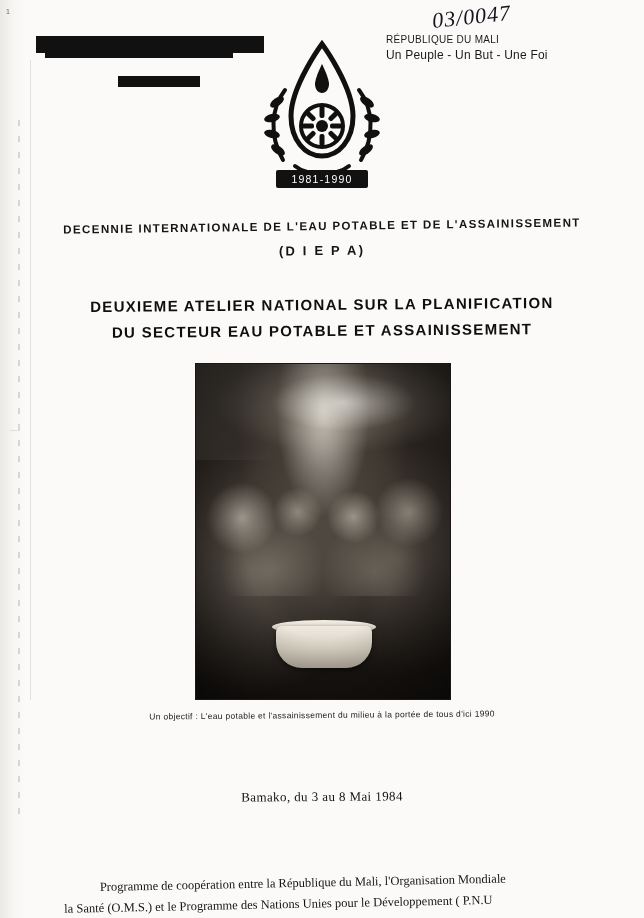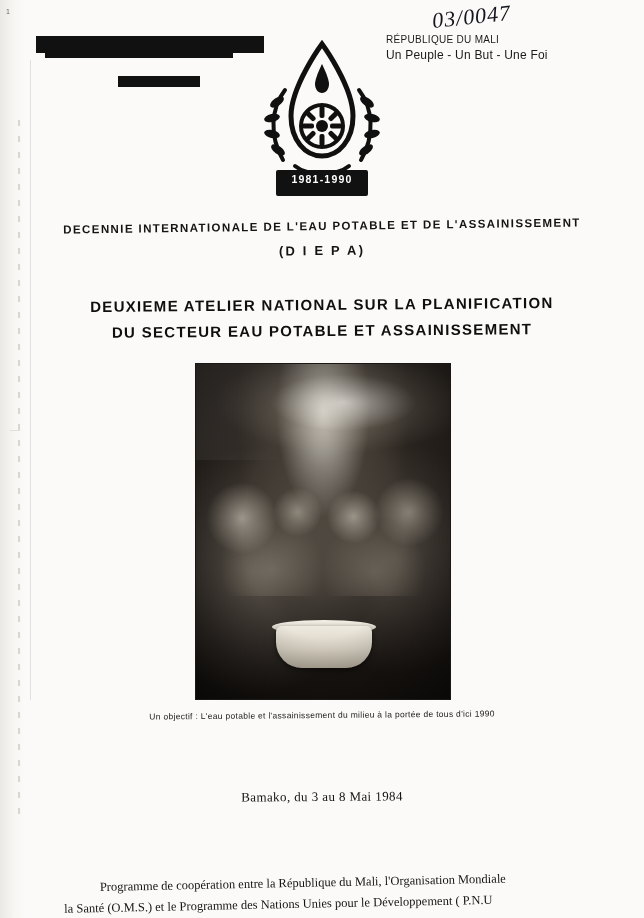--- a/index.html
+++ b/index.html
@@ -97,25 +97,25 @@
     width: 134px;
     height: 150px;
   }
   .emblem svg { display: block; }
 
   .decade-badge {
     position: absolute;
     left: 276px;
     top: 170px;
     width: 92px;
-    height: 26px;
+    height: 18px;
     background: #111;
     color: #fff;
     font-size: 10.5px;
-    font-weight: bold;
+    font-weight: normal;
     letter-spacing: 1.2px;
     text-align: center;
     line-height: 18px;
     border-radius: 2px;
   }
 
   
   .diepa-line {
     position: absolute;
     top: 220px;

